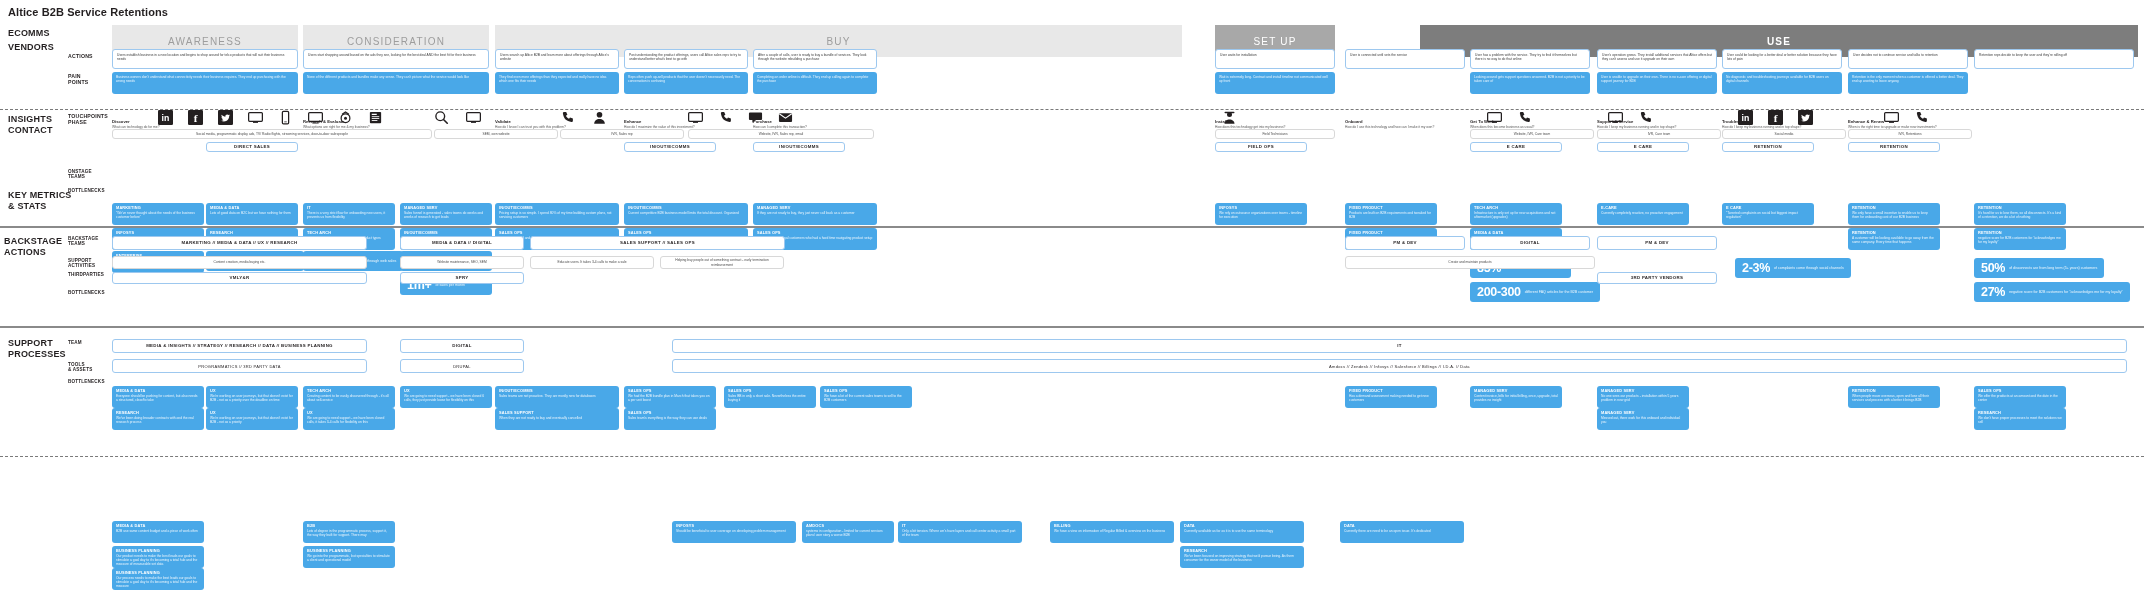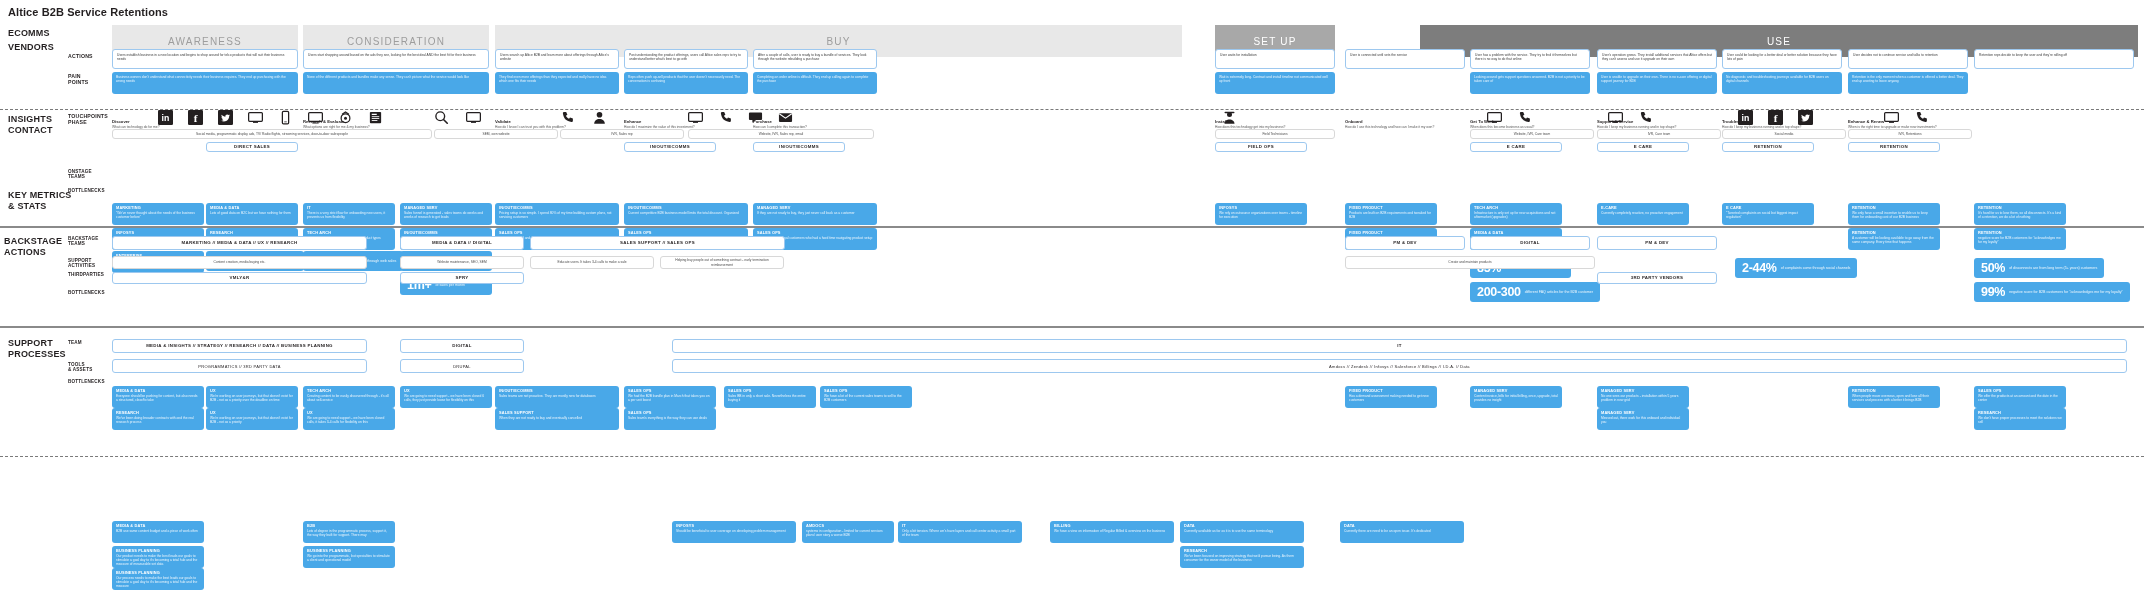--- a/index.html
+++ b/index.html
@@ -24,21 +24,21 @@
   .mini-label { font-size: 4.6px; }
 
   
   .step {
     position: absolute; height: 32px;
     display: flex; align-items: center; justify-content: center;
     font-size: 10px; letter-spacing: 1.2px; color: #ffffff;
   }
   .step.light { background: #e8e8e8; color: #9d9d9d; }
   .step.mid   { background: #a8a8a8; color: #ffffff; }
-  .step.dark  { background: #7d7d7d; color: #ffffff; }
+  .step.dark  { background: #7d7d7d; color: #ffffff; font-weight: bold; }
 
   
   .card {
     position: absolute; border-radius: 3px; overflow: hidden;
     line-height: 1.25;
   }
   .card.outline {
     background: #ffffff; border: .7px solid #9dc8ef;
     color: #3b3b3b; padding: 2.5px 4px;
     font-size: 3.3px;
@@ -532,29 +532,29 @@
     </div>
     <div class="metric" style="left:1470px; top:258px; min-width:92px;">
       <div class="num">85%</div>
       <div class="cap">of customer care is call center-based</div>
     </div>
     <div class="metric" style="left:1470px; top:282px; min-width:92px;">
       <div class="num">200-300</div>
       <div class="cap">different FAQ articles for the B2B customer</div>
     </div>
     <div class="metric" style="left:1735px; top:258px; min-width:92px;">
-      <div class="num">2-44%</div>
+      <div class="num">2-3%</div>
       <div class="cap">of complaints come through social channels</div>
     </div>
     <div class="metric" style="left:1974px; top:258px; min-width:92px;">
       <div class="num">50%</div>
       <div class="cap">of disconnects are from long term (5+ years) customers</div>
     </div>
     <div class="metric" style="left:1974px; top:282px; min-width:92px;">
-      <div class="num">99%</div>
+      <div class="num">27%</div>
       <div class="cap">negative score for B2B customers for "acknowledges me for my loyalty"</div>
     </div>
   </div>
 <div id="bt-row">
     <div class="card outline-dark" style="left:112px; top:236px; width:255px; height:14px;">MARKETING   //   MEDIA &amp; DATA // UX // RESEARCH</div>
     <div class="card outline-dark" style="left:400px; top:236px; width:124px; height:14px;">MEDIA &amp; DATA   //   DIGITAL</div>
     <div class="card outline-dark" style="left:530px; top:236px; width:255px; height:14px;">SALES SUPPORT  //  SALES OPS</div>
     <div class="card outline-dark" style="left:1345px; top:236px; width:120px; height:14px;">PM &amp; DEV</div>
     <div class="card outline-dark" style="left:1470px; top:236px; width:120px; height:14px;">DIGITAL</div>
     <div class="card outline-dark" style="left:1597px; top:236px; width:120px; height:14px;">PM &amp; DEV</div>

